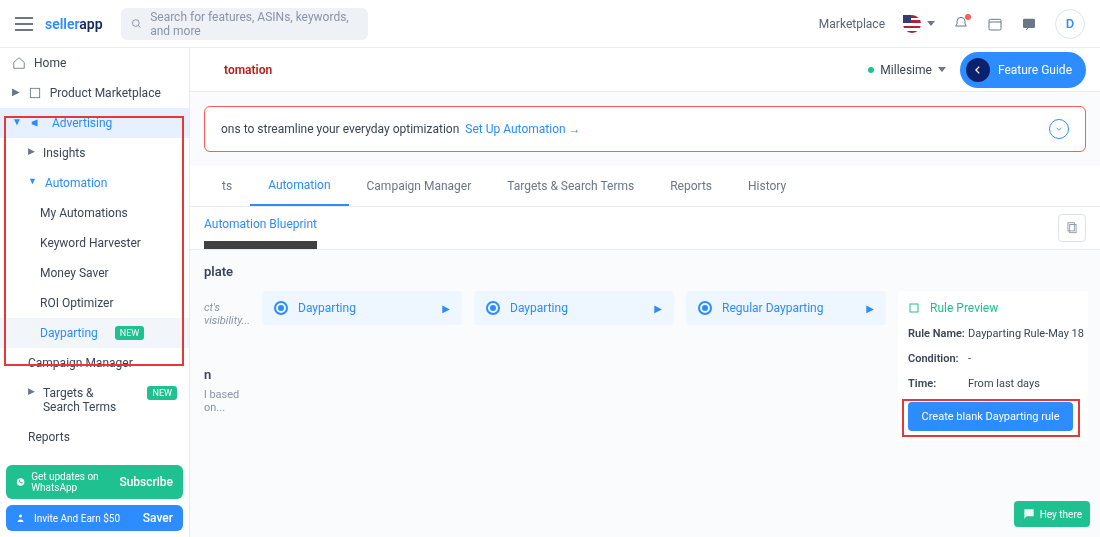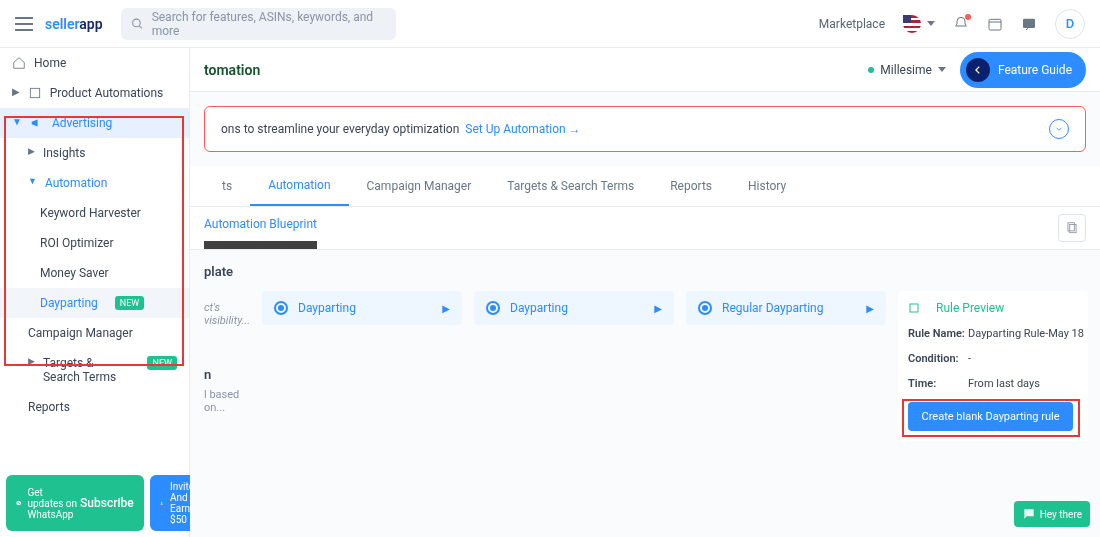--- a/index.html
+++ b/index.html
@@ -5,51 +5,51 @@
 * { margin: 0; padding: 0; box-sizing: border-box; font-family: -apple-system, BlinkMacSystemFont, "Segoe UI", Roboto, sans-serif; }
 body { background: #f5f7fa; overflow: hidden; }
 .app { width: 1100px; height: 537px; position: relative; display: flex; flex-direction: column; }
 
 
 .top-header { height: 48px; background: #fff; display: flex; align-items: center; padding: 0 15px; border-bottom: 1px solid #e8ecef; }
 .hamburger { width: 20px; color: #6b7785; cursor: pointer; }
 .logo { margin-left: 10px; font-size: 14px; font-weight: 600; }
 .logo .s1 { color: #2d8cff; }
 .logo .s2 { color: #152a65; }
-.search-box { margin-left: 18px; background: #eef2f6; border-radius: 6px; height: 32px; width: 275px; display: flex; align-items: center; padding: 0 10px; color: #8a94a6; font-size: 12px; }
+.search-box { margin-left: 18px; background: #eef2f6; border-radius: 6px; height: 32px; width: 247px; display: flex; align-items: center; padding: 0 10px; color: #8a94a6; font-size: 12px; }
 .search-box svg { margin-right: 8px; }
 .header-right { margin-left: auto; display: flex; align-items: center; gap: 18px; color: #5a6572; font-size: 12px; }
 .flag-icon { width: 18px; height: 18px; border-radius: 50%; background: linear-gradient(to bottom, #b22234 0%, #b22234 15%, #fff 15%, #fff 30%, #b22234 30%, #b22234 45%, #fff 45%, #fff 60%, #b22234 60%, #b22234 75%, #fff 75%, #fff 90%, #b22234 90%); position: relative; }
 .flag-icon::before { content:""; position:absolute; width:8px; height:8px; background:#3c3b6e; top:0; left:0; }
 .caret-down { width:0; height:0; border-left:4px solid transparent; border-right:4px solid transparent; border-top:5px solid #6b7785; }
 .avatar-badge { width: 30px; height: 30px; border-radius: 50%; border: 1px solid #dde3ea; display: flex; align-items: center; justify-content: center; color: #2d8cff; font-weight: 500; font-size: 13px; }
 .icon-box { color: #6b7785; position: relative; }
 .bell-dot::after { content:""; position:absolute; width:6px; height:6px; background:#ff5a5a; border-radius:50%; top:-2px; right:-2px; }
 
 
 .body-wrap { display: flex; flex: 1; overflow: hidden; }
 .sidebar { width: 190px; background: #fff; border-right: 1px solid #e8ecef; display: flex; flex-direction: column; position: relative; }
 .sidebar-item { display: flex; align-items: flex-start; padding: 8px 12px; font-size: 12px; color: #3a4556; cursor: pointer; gap: 8px; }
 .sidebar-item.advertising { background: #e6f0ff; color: #2d8cff; }
 .sidebar-sub { padding-left: 28px; }
 .sidebar-sub2 { padding-left: 40px; }
 .sidebar-item.active-dayparting { color: #2d8cff; }
 .badge-new { background: #1fc191; color: #fff; font-size: 9px; padding: 2px 5px; border-radius: 3px; margin-left: 9px; }
 .red-box-sidebar { position: absolute; border: 2px solid #e53935; left: 4px; top: 68px; width: 180px; height: 250px; pointer-events: none; }
 
-.sidebar-bottom { margin-top: auto; padding: 6px; display: flex; flex-direction: row; gap: 6px; }
+.sidebar-bottom { margin-top: auto; padding: 6px; display: flex; flex-direction: column; gap: 6px; }
 .promo-btn { display: flex; align-items: center; justify-content: space-between; padding: 6px 10px; border-radius: 6px; font-size: 11px; color: #fff; }
 .promo-green { background: #1fc191; }
 .promo-blue { background: #2d8cff; }
 .promo-btn .action { font-weight: 500; font-size: 12px; }
 
 
 .main { flex: 1; overflow: hidden; position: relative; background: #fafbfc; padding-left: 0; }
 .page-header { height: 44px; background:#fff; border-bottom: 1px solid #e8ecef; display: flex; align-items: center; padding: 0 14px; }
-.page-title-frag { font-size: 14px; font-weight: 600; color: #14532d; }
+.page-title-frag { font-size: 12px; font-weight: 600; color: #b91c1c; margin-left: 20px; }
 .header-actions { margin-left:auto; display:flex; align-items:center; gap:14px; }
 .mill-dot { width:6px;height:6px;border-radius:50%;background:#1fc191; }
 .mill-label { font-size:12px; color:#3a4556; }
 .feature-guide { background:#2d8cff; color:#fff; border-radius:18px; padding:6px 14px 6px 6px; display:flex; align-items:center; gap:8px; font-size:12px; }
 .feature-guide .circ { width:24px;height:24px;border-radius:50%;background:#0b216e;display:flex;align-items:center;justify-content:center;color:#fff;font-size:12px; }
 
 .info-banner { margin: 14px; border: 1px solid #ff5a5a; border-radius: 6px; background: #fff; padding: 12px 16px; display: flex; align-items: center; font-size: 12px; color: #3a4556; }
 .info-banner .link { color: #2d8cff; margin-left: 6px; }
 .info-banner .expand { margin-left: auto; width: 20px; height: 20px; border: 1px solid #2d8cff; border-radius: 50%; display:flex; align-items:center; justify-content:center; color:#2d8cff; }
 
@@ -66,21 +66,21 @@
 .muted-frag { font-size: 11px; color: #8a94a6; }
 
 .cards-row { display:flex; gap: 12px; margin-top: 12px; align-items:flex-start; }
 .empty-cell { width: 240px; }
 .dp-card { flex:0 0 200px; background:#eef6ff; border-radius:4px; padding: 10px 12px; display:flex; align-items:center; gap:10px; font-size:12px; color:#2d8cff; }
 .dp-card .radio { width:14px;height:14px;border:2px solid #2d8cff;border-radius:50%;display:flex;align-items:center;justify-content:center; }
 .dp-card .radio::after { content:"";width:6px;height:6px;background:#2d8cff;border-radius:50%; }
 .dp-card .chev { margin-left:auto; color:#2d8cff; font-size:10px; }
 
 .preview-panel { flex:0 0 190px; background:#fff; border-radius:4px; padding: 10px 0 10px 10px; font-size:12px; position:relative; }
-.preview-title { color:#1fc191; display:flex; align-items:center; gap:16px; margin-bottom: 12px; }
+.preview-title { color:#1fc191; display:flex; align-items:center; gap:10px; margin-bottom: 12px; }
 .preview-row { display:flex; margin-bottom: 12px; font-size:11px; }
 .preview-label { width: 60px; color:#3a4556; font-weight:600; }
 .preview-val { color:#3a4556; }
 .create-btn { background:#2d8cff; color:#fff; border:none; border-radius:4px; padding: 8px 10px; font-size:11px; cursor:pointer; width: 165px; text-align:center; }
 .red-box-btn { position:absolute; border:2px solid #e53935; bottom: 4px; left: 4px; width: 178px; height: 38px; pointer-events:none; }
 
 .chat-widget { position:absolute; right: 10px; bottom: 10px; background:#1fc191; color:#fff; font-size:10px; padding: 6px 8px; border-radius:4px; display:flex; align-items:center; gap:4px; }
 
 svg { display:block; }
 </style>
@@ -141,45 +141,48 @@
         <svg width="14" height="14" viewBox="0 0 24 24">
             <path d="M3 11l9-8 9 8v10H3z" fill="none" stroke="#6b7785" stroke-width="1.5"></path>
           </svg>
         <span>Home</span>
       </div>
       <div class="sidebar-item">
         <span style="font-size:10px;color:#6b7785;">▶</span>
         <svg width="14" height="14" viewBox="0 0 24 24">
             <rect x="4" y="4" width="16" height="16" fill="none" stroke="#6b7785" stroke-width="1.5"></rect>
           </svg>
-        <span>Product Automations</span>
+        <span>Product Marketplace</span>
       </div>
       <div class="sidebar-item advertising">
         <span style="font-size:10px;color:#2d8cff;">▼</span>
         <svg width="14" height="14" viewBox="0 0 24 24">
             <path d="M3 10v4l10 4V6z" fill="#2d8cff"></path>
           </svg>
         <span>Advertising</span>
       </div>
       <div class="sidebar-item sidebar-sub">
         <span style="font-size:9px;color:#6b7785;">▶</span>
         <span>Insights</span>
       </div>
       <div class="sidebar-item sidebar-sub" style="color:#2d8cff;">
         <span style="font-size:9px;">▼</span>
         <span>Automation</span>
       </div>
       <div class="sidebar-item sidebar-sub2">
+        <span>My Automations</span>
+      </div>
+      <div class="sidebar-item sidebar-sub2">
         <span>Keyword Harvester</span>
+      </div>
+      <div class="sidebar-item sidebar-sub2">
+        <span>Money Saver</span>
       </div>
       <div class="sidebar-item sidebar-sub2">
         <span>ROI Optimizer</span>
-      </div>
-      <div class="sidebar-item sidebar-sub2">
-        <span>Money Saver</span>
       </div>
       <div class="sidebar-item sidebar-sub2 active-dayparting" style="background:#f2f5f9;">
         <span>Dayparting</span>
         <span class="badge-new">NEW</span>
       </div>
       <div class="sidebar-item sidebar-sub">
         <span>Campaign Manager</span>
       </div>
       <div class="sidebar-item sidebar-sub">
         <span style="font-size:9px;color:#6b7785;">▶</span>
@@ -204,21 +207,21 @@
           <span class="action">Subscribe</span>
         </div>
         <div class="promo-btn promo-blue">
           <span style="display:flex;align-items:center;gap:6px;">
             <svg width="12" height="12" viewBox="0 0 24 24">
                 <circle cx="9" cy="8" r="3" fill="#fff"></circle>
                 <path d="M3 20c0-3 3-5 6-5s6 2 6 5" fill="#fff"></path>
               </svg>
             <span style="font-size:10px;">Invite And Earn $50</span>
           </span>
-          <span class="action">Keyword</span>
+          <span class="action">Saver</span>
         </div>
       </div>
     </div>
 
     <div class="main">
       <div class="page-header">
         <span class="page-title-frag">tomation</span>
         <div class="header-actions">
           <div style="display:flex;align-items:center;gap:6px;">
             <div class="mill-dot"></div>

